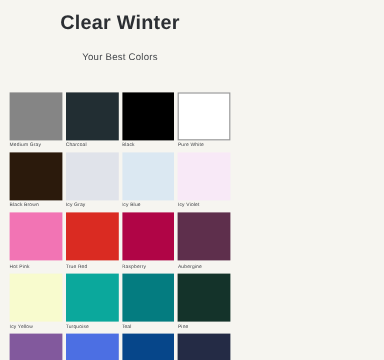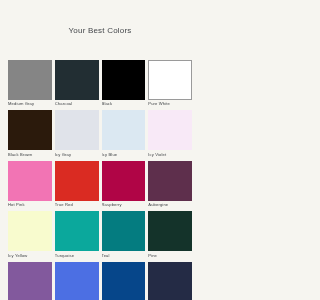--- a/index.html
+++ b/index.html
@@ -80,20 +80,21 @@
     padding: 0 9px 5px 0;
     text-align: right;
   }
 </style>
 </head>
 <body style="background-color: rgb(246, 245, 240);">
 
 <div class="page" style="background-color: rgb(246, 245, 240);">
 
   <div class="header">
+    <h1 class="title">Clear Winter</h1>
     <p class="subtitle">Your Best Colors</p>
   </div>
 
   <div class="palette">
 
     <div class="row">
       <div class="cell">
         <div class="swatch" style="background-color: rgb(133, 133, 133);"></div>
         <div class="swatch-label">Medium Gray</div>
       </div>

